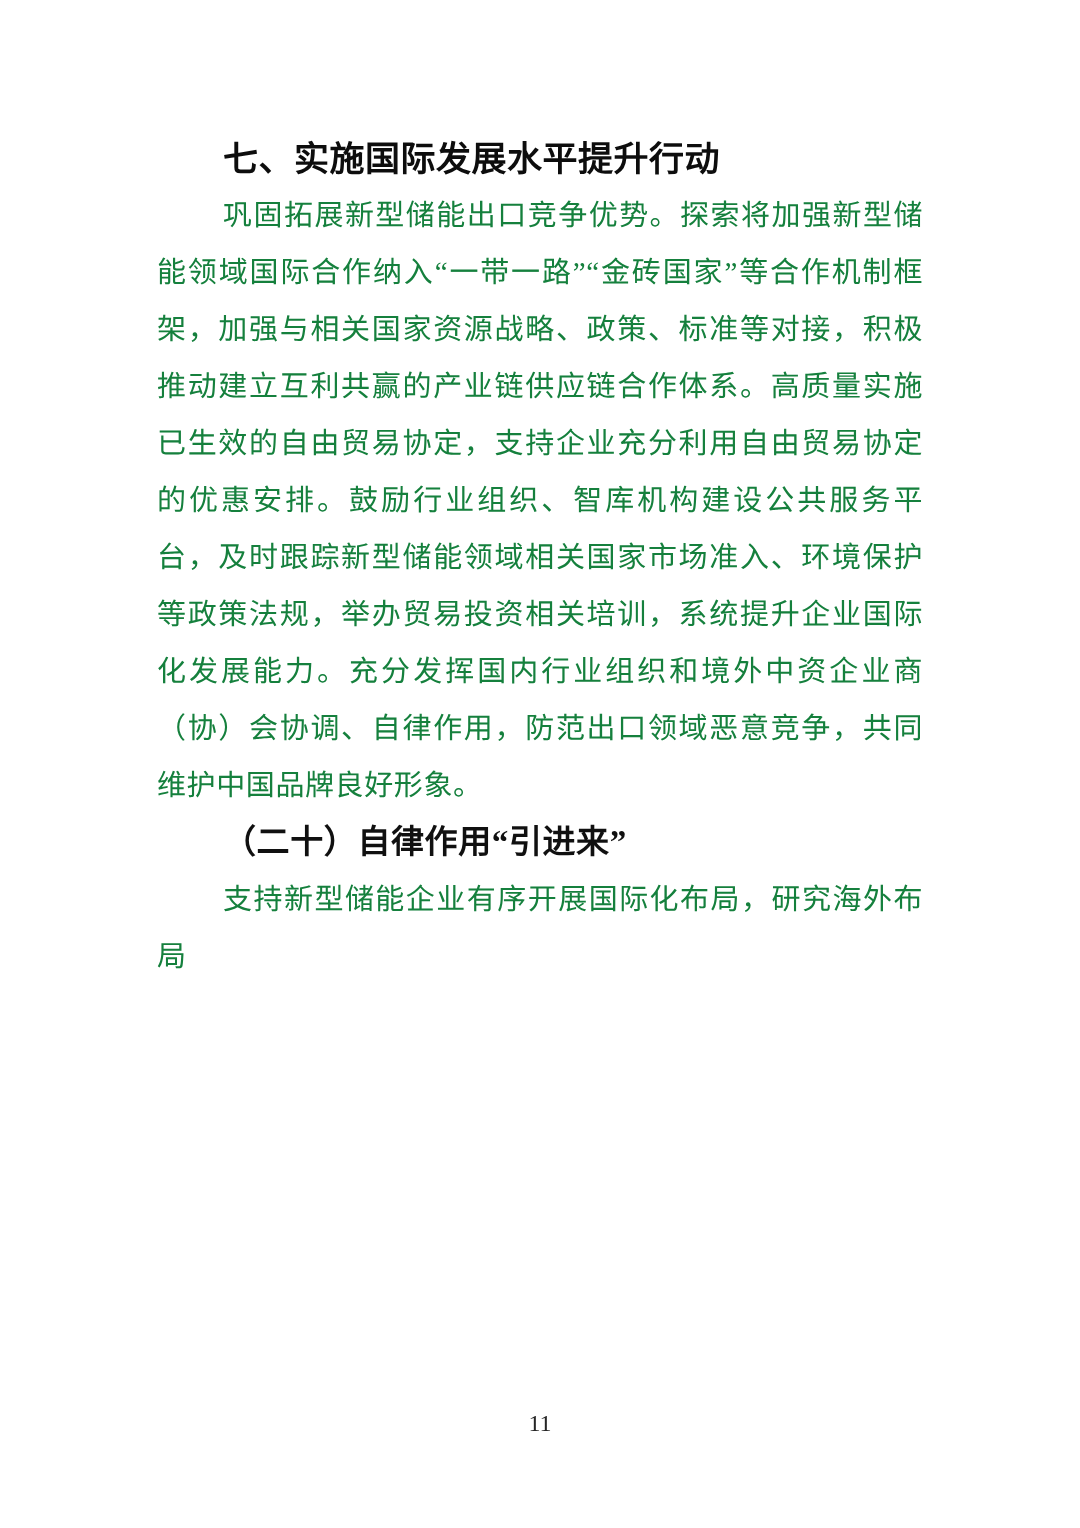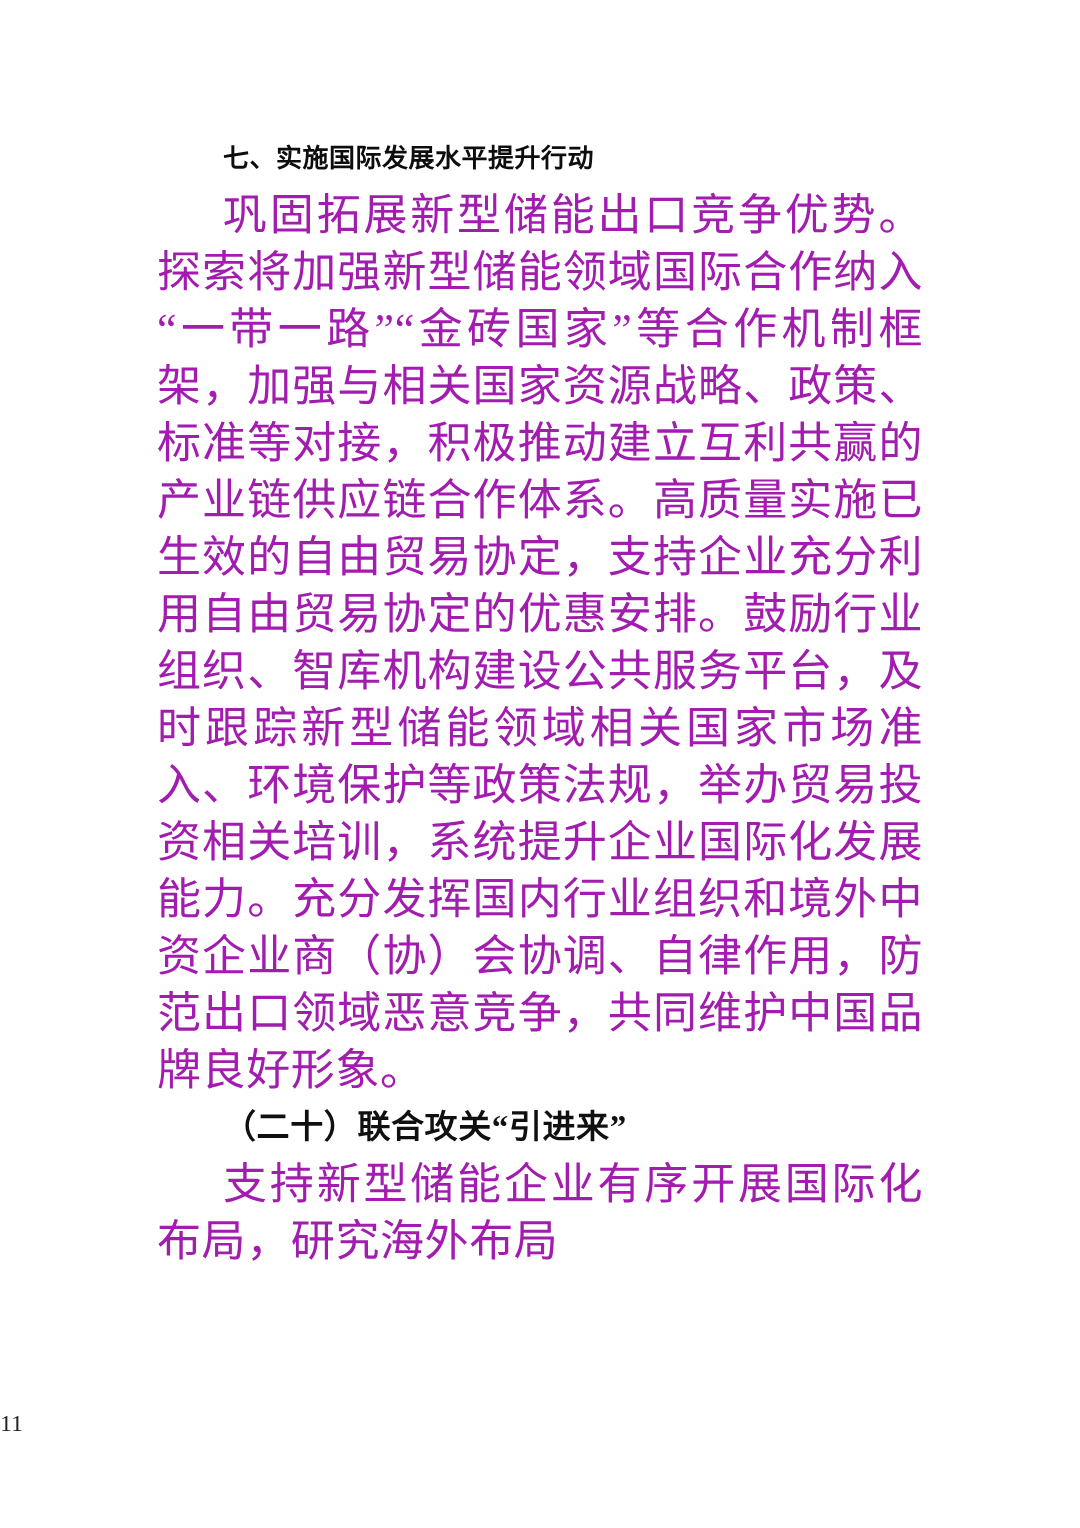--- a/index.html
+++ b/index.html
@@ -23,21 +23,21 @@
     position: absolute;
     left: 157px;
     top: 0;
     width: 766px;
   }
 
   
   .section-heading {
     font-family: "Liberation Sans", "DejaVu Sans", sans-serif;
     font-weight: bold;
-    font-size: 26px;
+    font-size: 35px;
     line-height: 57px;
     color: #0d0d0d;
     letter-spacing: 0.5px;
     margin: 0;
     padding-top: 130px;
     text-indent: 66px;
     white-space: nowrap;
   }
 
   
@@ -48,58 +48,58 @@
     color: #101010;
     margin: 0;
     text-indent: 66px;
     letter-spacing: 0.6px;
     white-space: nowrap;
   }
 
   
   .body-para {
     font-family: "Liberation Serif", "DejaVu Serif", serif;
-    font-size: 44px;
+    font-size: 29px;
     line-height: 57px;
-    color: #a21caf;
+    color: #15803d;
     margin: 0;
     text-indent: 66px;
     text-align: justify;
     text-justify: inter-character;
     letter-spacing: 0.6px;
     word-break: break-all;
     -webkit-hyphens: none;
     hyphens: none;
   }
 
   
   .page-number {
     position: absolute;
     left: 0;
     right: 0;
     top: 1408px;
-    text-align: left;
+    text-align: center;
     font-family: "Liberation Serif", "DejaVu Serif", serif;
     font-size: 24px;
     line-height: 30px;
     color: #262626;
   }
 </style>
 </head>
 <body>
 
 <div class="page">
 
   <div class="content">
 
     <h1 class="section-heading">七、实施国际发展水平提升行动</h1>
 
     <p class="body-para">巩固拓展新型储能出口竞争优势。探索将加强新型储能领域国际合作纳入“一带一路”“金砖国家”等合作机制框架，加强与相关国家资源战略、政策、标准等对接，积极推动建立互利共赢的产业链供应链合作体系。高质量实施已生效的自由贸易协定，支持企业充分利用自由贸易协定的优惠安排。鼓励行业组织、智库机构建设公共服务平台，及时跟踪新型储能领域相关国家市场准入、环境保护等政策法规，举办贸易投资相关培训，系统提升企业国际化发展能力。充分发挥国内行业组织和境外中资企业商（协）会协调、自律作用，防范出口领域恶意竞争，共同维护中国品牌良好形象。</p>
 
-    <h2 class="sub-heading">（二十）联合攻关“引进来”</h2>
+    <h2 class="sub-heading">（二十）自律作用“引进来”</h2>
 
     <p class="body-para">支持新型储能企业有序开展国际化布局，研究海外布局</p>
 
   </div>
 
   <div class="page-number">11</div>
 
 </div>
 
 </body></html>

